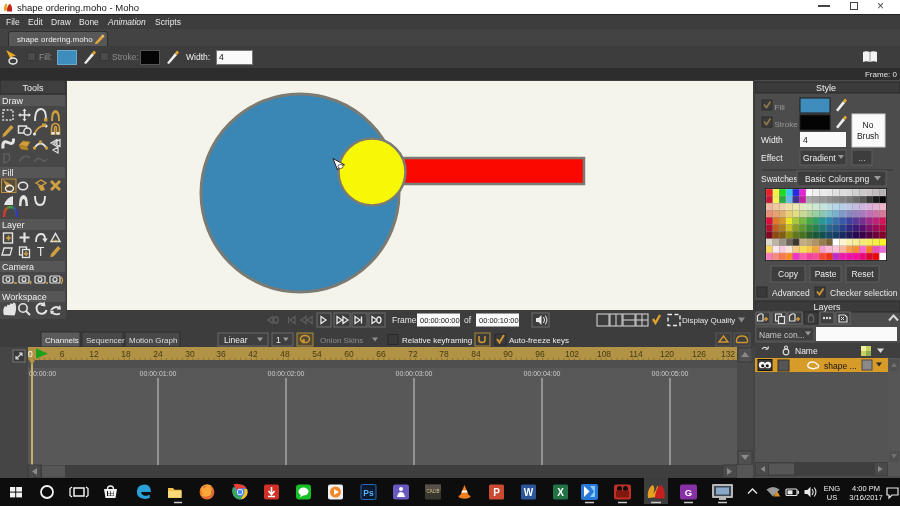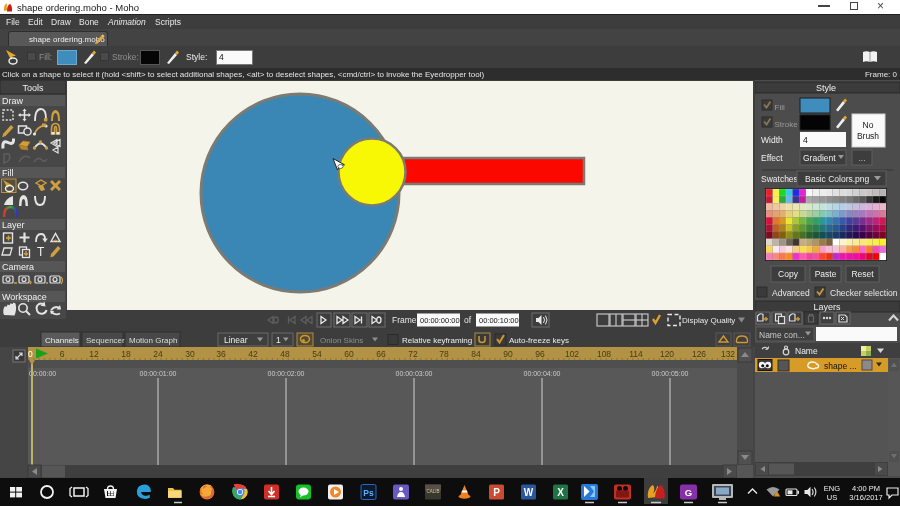--- a/index.html
+++ b/index.html
@@ -29,21 +29,21 @@
 <div class="tx" style="left:51px;top:17px;font-size:8.5px;color:#e8e8e8;">Draw</div>
 <div class="tx" style="left:79px;top:17px;font-size:8.5px;color:#e8e8e8;">Bone</div>
 <div class="tx" style="left:108px;top:17px;font-size:8.5px;color:#e8e8e8;font-style:italic;">Animation</div>
 <div class="tx" style="left:155px;top:17px;font-size:8.5px;color:#e8e8e8;">Scripts</div>
 <div class="tx" style="left:188px;top:17px;font-size:8.5px;color:#e8e8e8;margin-top:40px;">View</div>
 <div class="tx" style="left:215px;top:17px;font-size:14px;color:#e8e8e8;margin-top:14px;">Window</div>
 <div class="tx" style="left:254px;top:17px;font-size:8.5px;color:#e8e8e8;margin-top:48px;">Help</div>
 
 <div class="abs" style="left:0;top:29px;width:900px;height:17px;background:#434343;"></div>
 <div class="abs" style="left:8px;top:31px;width:100px;height:15px;background:#585858;border:1px solid #2e2e2e;border-bottom:none;border-radius:3px 3px 0 0;"></div>
-<div class="tx" style="left:17px;top:34.5px;font-size:8px;color:#efefef;margin-left:12px;">shape ordering.moho</div>
+<div class="tx" style="left:17px;top:34.5px;font-size:8px;color:#efefef;">shape ordering.moho</div>
 <svg class="abs" style="left:94px;top:33px;" width="11" height="11" viewBox="0 0 11 11">
       <path d="M1,10 L7,3 L9,5 L3,11 Z M1,10 l-0.4,2 l2,-0.6 Z" fill="#e8a83a"></path>
       <path d="M7,3 L8.6,1.2 L10.6,3.2 L9,5 Z" fill="#f0c060"></path>
     </svg>
 
 <div class="abs" style="left:0;top:46px;width:900px;height:22px;background:#3d3d3d;"></div>
 <svg class="abs" style="left:5px;top:49px;" width="17" height="16" viewBox="0 0 17 16">
   <path d="M1,1 L6,11 L7.5,7.5 L11,6.5 Z" fill="#e8a828"></path>
   <ellipse cx="8" cy="12" rx="4" ry="3" fill="none" stroke="#f0f0f0" stroke-width="1.4"></ellipse>
 </svg>
@@ -54,30 +54,29 @@
       <path d="M2,14 L10,4 L12,6 L4,15 Z" fill="#efefef"></path>
       <path d="M10,4 L12,1.5 L14,3.5 L12,6 Z" fill="#e8a828"></path>
     </svg>
 <div class="abs" style="left:100px;top:52px;width:9px;height:9px;background:#4a4a4a;border:1px solid #353535;"></div>
 <div class="tx" style="left:112px;top:52px;font-size:8.5px;color:#8f8f8f;">Stroke:</div>
 <div class="abs" style="left:140px;top:50px;width:20px;height:15px;background:#050505;border:1px solid #555;"></div>
 <svg class="abs" style="left:165px;top:49px;" width="14" height="16" viewBox="0 0 14 16">
       <path d="M2,14 L10,4 L12,6 L4,15 Z" fill="#efefef"></path>
       <path d="M10,4 L12,1.5 L14,3.5 L12,6 Z" fill="#e8a828"></path>
     </svg>
-<div class="tx" style="left:186px;top:52px;font-size:8.5px;color:#efefef;">Style:</div>
+<div class="tx" style="left:186px;top:52px;font-size:8.5px;color:#efefef;">Width:</div>
 <div class="abs" style="left:216px;top:50px;width:37px;height:15px;background:#fafafa;border:1px solid #777;"></div>
 <div class="tx" style="left:219px;top:52px;font-size:8.5px;color:#111;">4</div>
 <svg class="abs" style="left:862px;top:50px;" width="16" height="14" viewBox="0 0 16 14">
       <path d="M1,2 Q4.5,0.5 8,2 Q11.5,0.5 15,2 L15,12 Q11.5,10.5 8,12 Q4.5,10.5 1,12 Z" fill="#f2f2f2"></path>
       <line x1="8" y1="2" x2="8" y2="12" stroke="#999" stroke-width="1"></line>
     </svg>
 
 <div class="abs" style="left:0;top:68px;width:900px;height:12px;background:#2d2d2d;"></div>
-<div class="tx" style="left:2px;top:69.5px;font-size:8px;color:#e4e4e4;">Click on a shape to select it (hold &lt;shift&gt; to select additional shapes, &lt;alt&gt; to deselect shapes, &lt;cmd/ctrl&gt; to invoke the Eyedropper tool)</div>
 <div class="tx" style="right:3px;top:69.5px;font-size:8px;color:#e4e4e4;">Frame: 0</div>
 
 <div id="tools" class="abs" style="left:0;top:80px;width:66px;height:239px;background:#474747;"></div>
 <svg class="abs" style="left:0;top:80px;" width="66" height="239" viewBox="0 0 66 239">
   <defs>
     <linearGradient id="rb" x1="0" y1="0" x2="1" y2="0">
       <stop offset="0" stop-color="#e03030"></stop>
           <stop offset="0.5" stop-color="#30b030"></stop>
           <stop offset="1" stop-color="#3030d0"></stop>
     </linearGradient>

